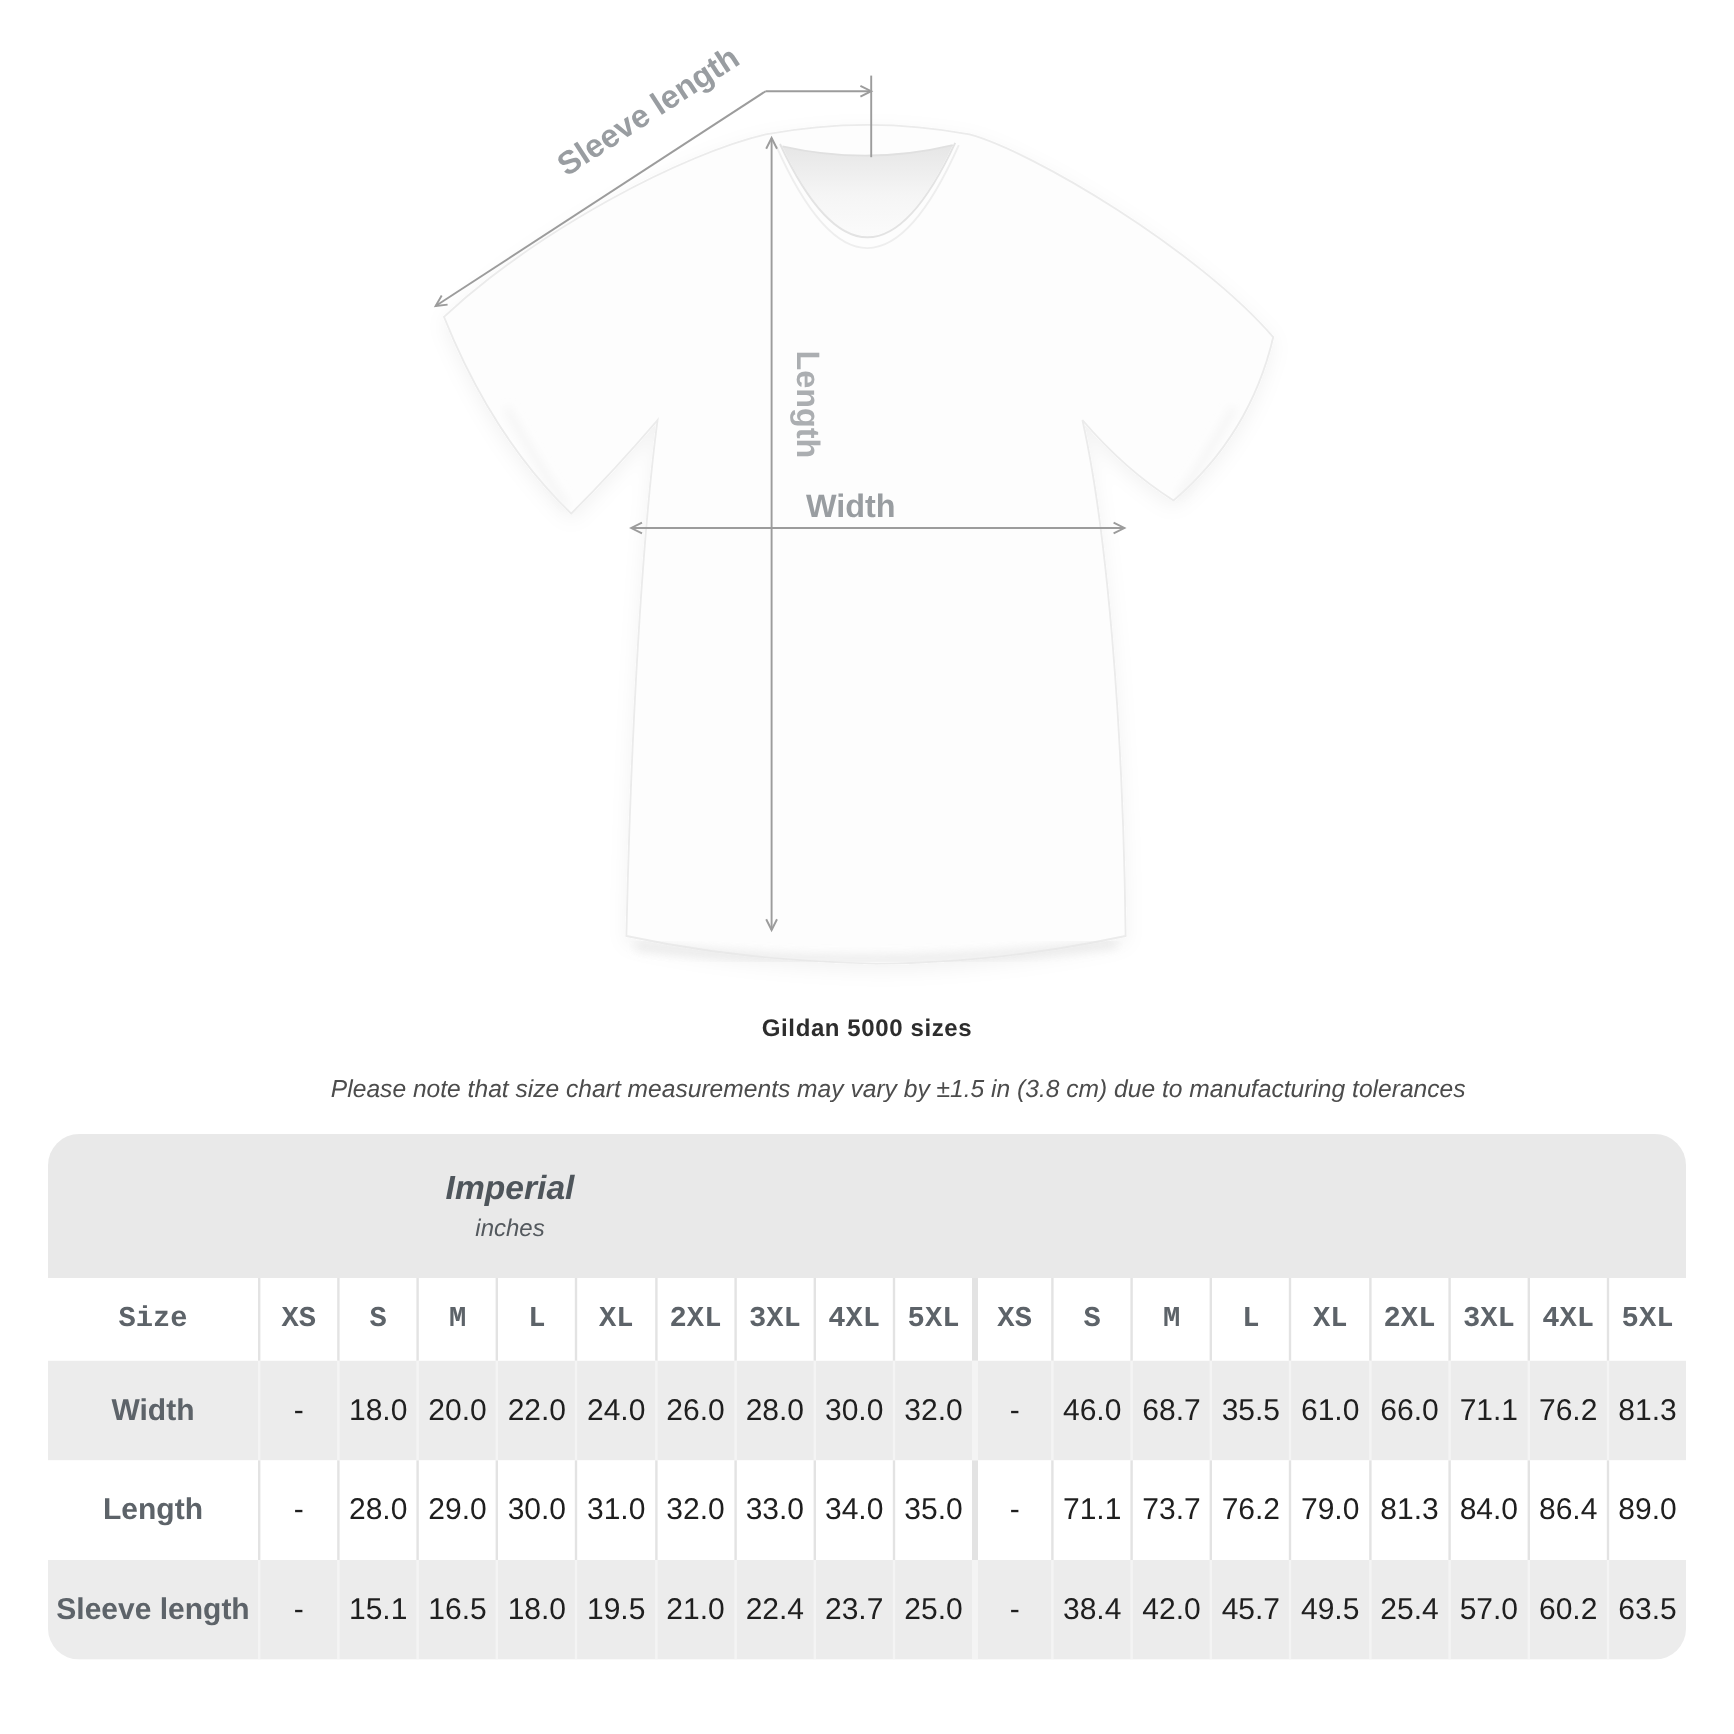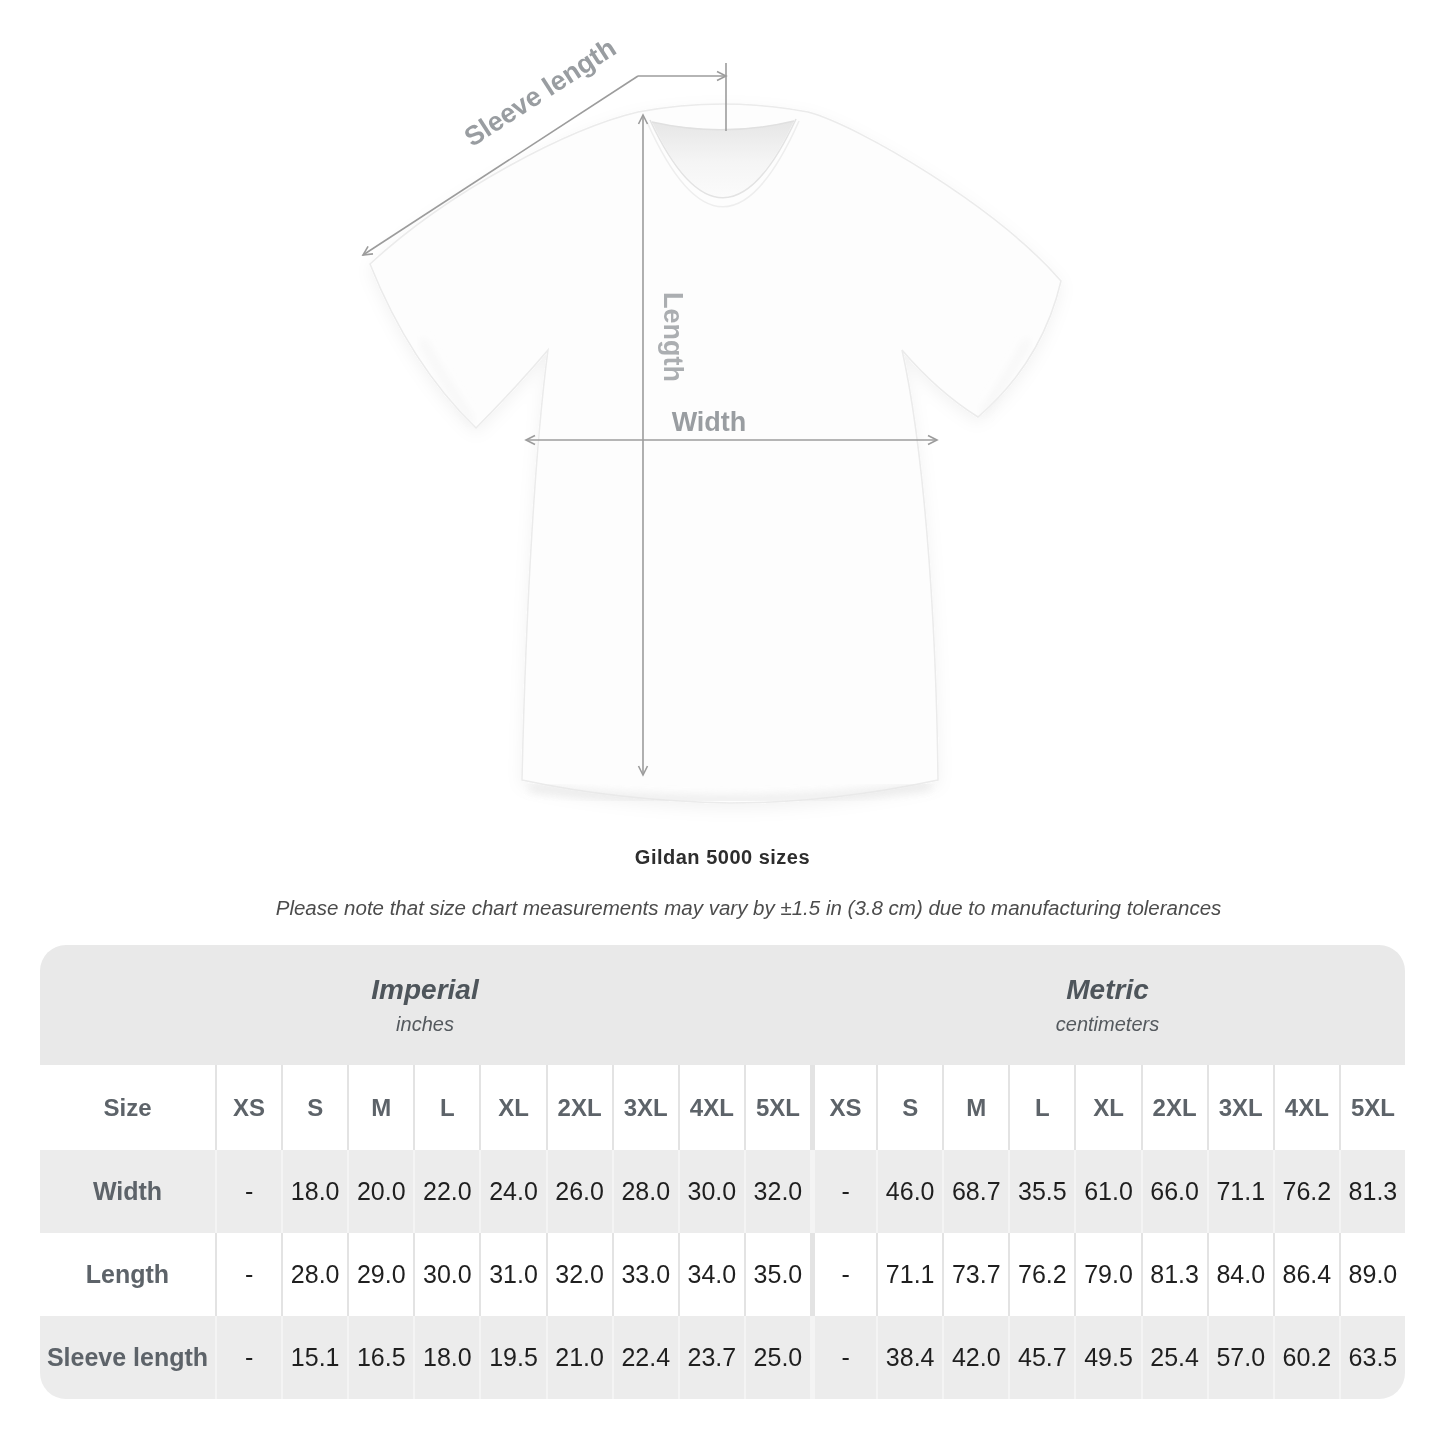--- a/index.html
+++ b/index.html
@@ -25,21 +25,21 @@
   }
   .grid{display:grid;grid-template-columns:175px repeat(18,1fr);}
   .band{background:#e9e9e9;height:120px;}
   .band .half-head{
     display:flex;flex-direction:column;align-items:center;justify-content:center;gap:7px;
   }
   .band .sec-name{font-size:28px;font-weight:bold;font-style:italic;color:#4e555b;}
   .band .sec-unit{font-size:20px;font-style:italic;color:#54595e;}
   .span10{grid-column:1 / span 10;}
   .span9{grid-column:11 / span 9;}
-  .hrow{height:85px;background:#ffffff;}
+  .hrow{height:69px;background:#ffffff;font-family:Liberation Mono, monospace;}
   .drow{height:83px;}
   .row-gray{background:#ececec;}
   .row-white{background:#ffffff;}
   .cell{
     display:flex;align-items:center;justify-content:center;
     border-left:2px solid #e3e3e3;overflow:hidden;
   }
   .cell.first{border-left:none;}
   .cell.mstart{border-left-width:5px;}
   .row-gray .cell{border-left-color:#f4f4f4;}
@@ -114,24 +114,20 @@
 
   <div class="title">Gildan 5000 sizes</div>
   <div class="subtitle">Please note that size chart measurements may vary by ±1.5 in (3.8 cm) due to manufacturing tolerances</div>
 
   <div class="table-card">
 
     <div class="grid band">
       <div class="half-head span10">
         <div class="sec-name">Imperial</div>
         <div class="sec-unit">inches</div>
-      </div>
-      <div class="half-head span9">
-        <div class="sec-name">Metric</div>
-        <div class="sec-unit">centimeters</div>
       </div>
     </div>
 
     <div class="grid hrow">
       <div class="cell ch first">Size</div>
       <div class="cell ch">XS</div>
       <div class="cell ch">S</div>
       <div class="cell ch">M</div>
       <div class="cell ch">L</div>
       <div class="cell ch">XL</div>

